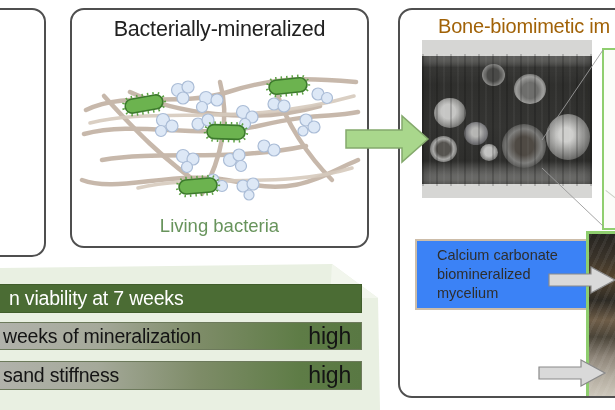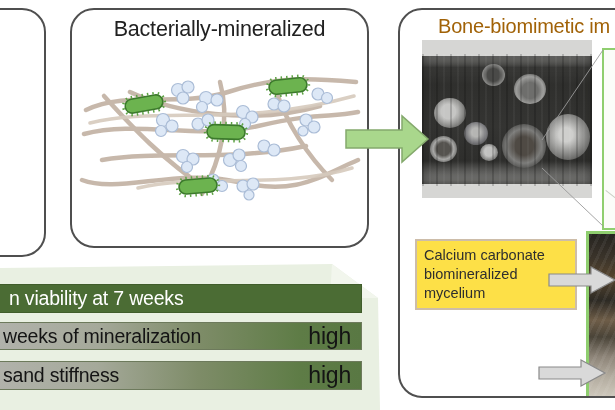--- a/index.html
+++ b/index.html
@@ -1,20 +1,20 @@
 <!DOCTYPE html>
 <html><head>
 <meta charset="utf-8">
 <style>
   html,body{margin:0;padding:0;}
   body{
     position:relative;width:615px;height:410px;overflow:hidden;
     background:#ffffff;font-family:"Liberation Sans",sans-serif;
   }
-  .card{position:absolute;background:#fff;border:2.5px solid #4f4f4f;border-radius:24px;box-sizing:border-box;}
+  .card{position:absolute;background:#fff;border:2.5px solid #4f4f4f;border-radius:14px;box-sizing:border-box;}
   .card-left{left:-80px;top:8px;width:126px;height:249px;}
   .card-mid{left:70px;top:8px;width:299px;height:240px;}
   .card-right{left:398px;top:8px;width:292px;height:390px;overflow:hidden;}
 
   .mid-title{
     position:absolute;left:0;top:7px;width:100%;text-align:center;
     font-size:21.5px;line-height:1.12;color:#212121;letter-spacing:-0.2px;
   }
   .mid-caption{
     position:absolute;left:0;bottom:9px;width:100%;text-align:center;
@@ -53,22 +53,22 @@
 
   .detail-frame{
     position:absolute;left:202px;top:38px;width:62px;height:182px;
     border:2px solid #8fce6f;background:#fbfcf9;box-sizing:border-box;
   }
   .detail-frame .faint-line{position:absolute;left:2px;top:140px;width:60px;height:1px;background:#c9cfc4;transform:rotate(38deg);transform-origin:left top;}
 
   .leader-svg{position:absolute;left:0;top:0;pointer-events:none;}
 
   .callout{
-    position:absolute;left:15px;width:144px;background:#fde047;
-    padding:5px 7px;font-size:14.5px;line-height:1.32;color:#2e2e2e;
+    position:absolute;left:15px;width:144px;background:#3b82f6;
+    padding:5px 20px;font-size:14.5px;line-height:1.32;color:#2e2e2e;
     border:2px solid #cdbda9;box-sizing:content-box;
   }
   .callout-1{top:229px;}
   .callout-2{top:317px;border-color:#b9c6cf;}
 
   .gray-arrow{position:absolute;z-index:5;}
   .gray-arrow-1{left:148px;top:256px;}
   .gray-arrow-2{left:138px;top:349px;}
 
   .photo-strip{
@@ -199,20 +199,21 @@
         <rect x="-21" y="-9" width="42" height="18" rx="9" fill="none" stroke="#5ea344" stroke-width="2.5" stroke-dasharray="1.5 4"></rect>
         <rect x="-19" y="-7" width="38" height="14" rx="7" fill="#6cb34f" stroke="#3c7a2c" stroke-width="1.6"></rect>
       </g>
       <g transform="translate(120,120) rotate(-5)">
         <rect x="-21" y="-9" width="42" height="18" rx="9" fill="none" stroke="#5ea344" stroke-width="2.5" stroke-dasharray="1.5 4"></rect>
         <rect x="-19" y="-7" width="38" height="14" rx="7" fill="#6cb34f" stroke="#3c7a2c" stroke-width="1.6"></rect>
       </g>
     </g>
   </svg>
 
+  <div class="mid-caption">Living bacteria</div>
 </div>
 
 <svg class="flow-arrow" width="88" height="58" viewBox="0 0 88 58">
   <polygon points="2,19 58,19 58,5 84,28 58,51 58,37 2,37" fill="#a9d78c" stroke="#84a96c" stroke-width="1.5"></polygon>
 </svg>
 
 <div class="card card-right">
   <div class="right-title">Bone-biomimetic im</div>
 
   <div class="microct">

